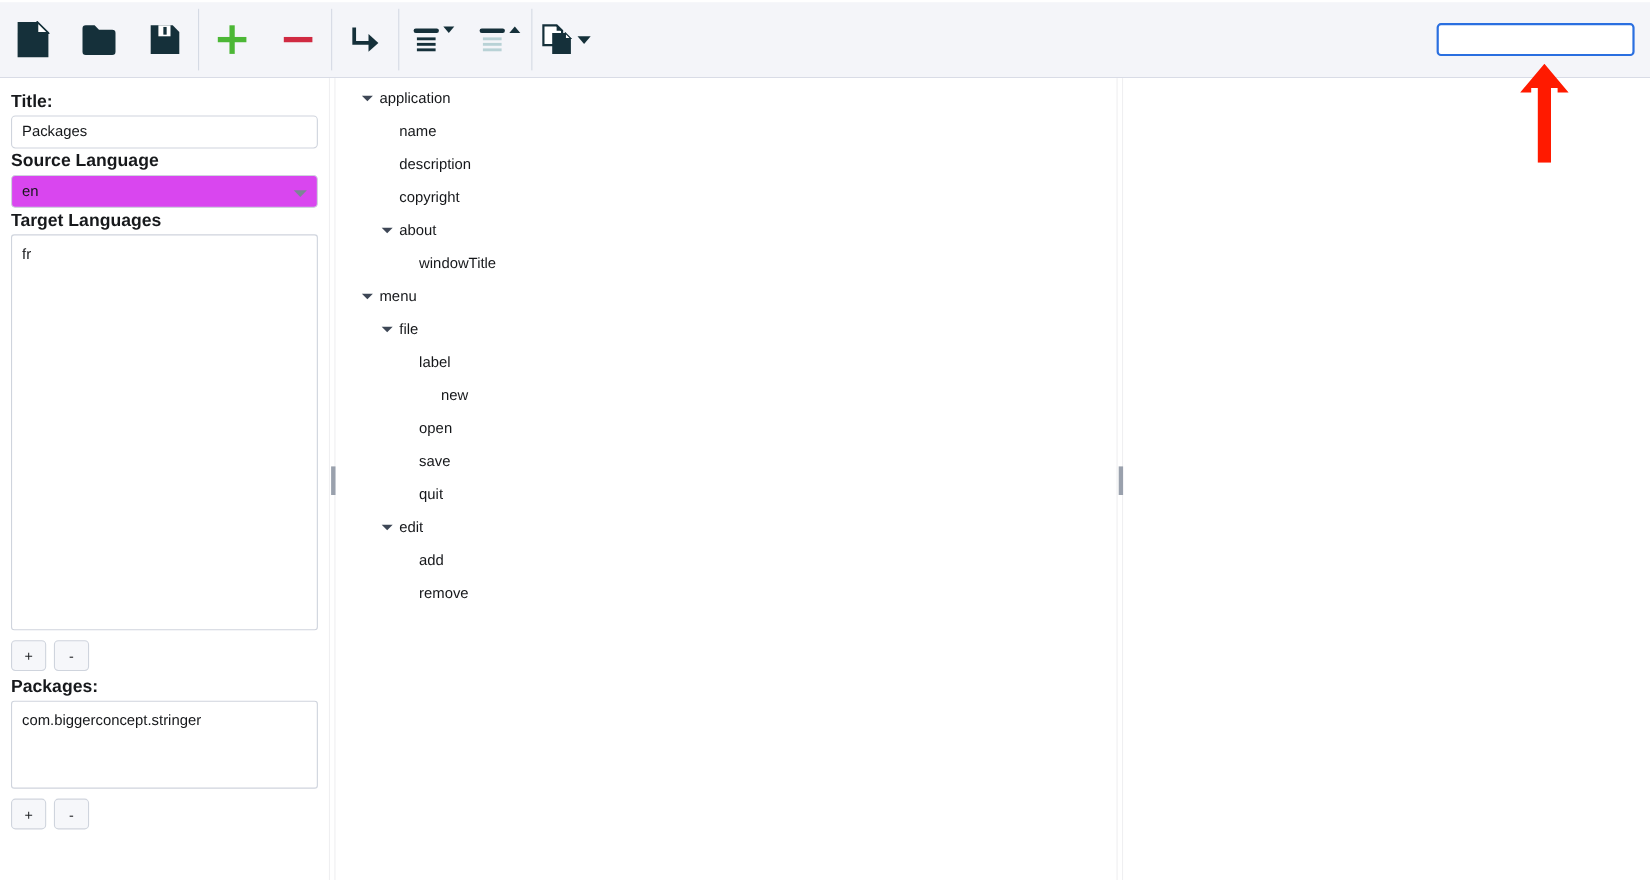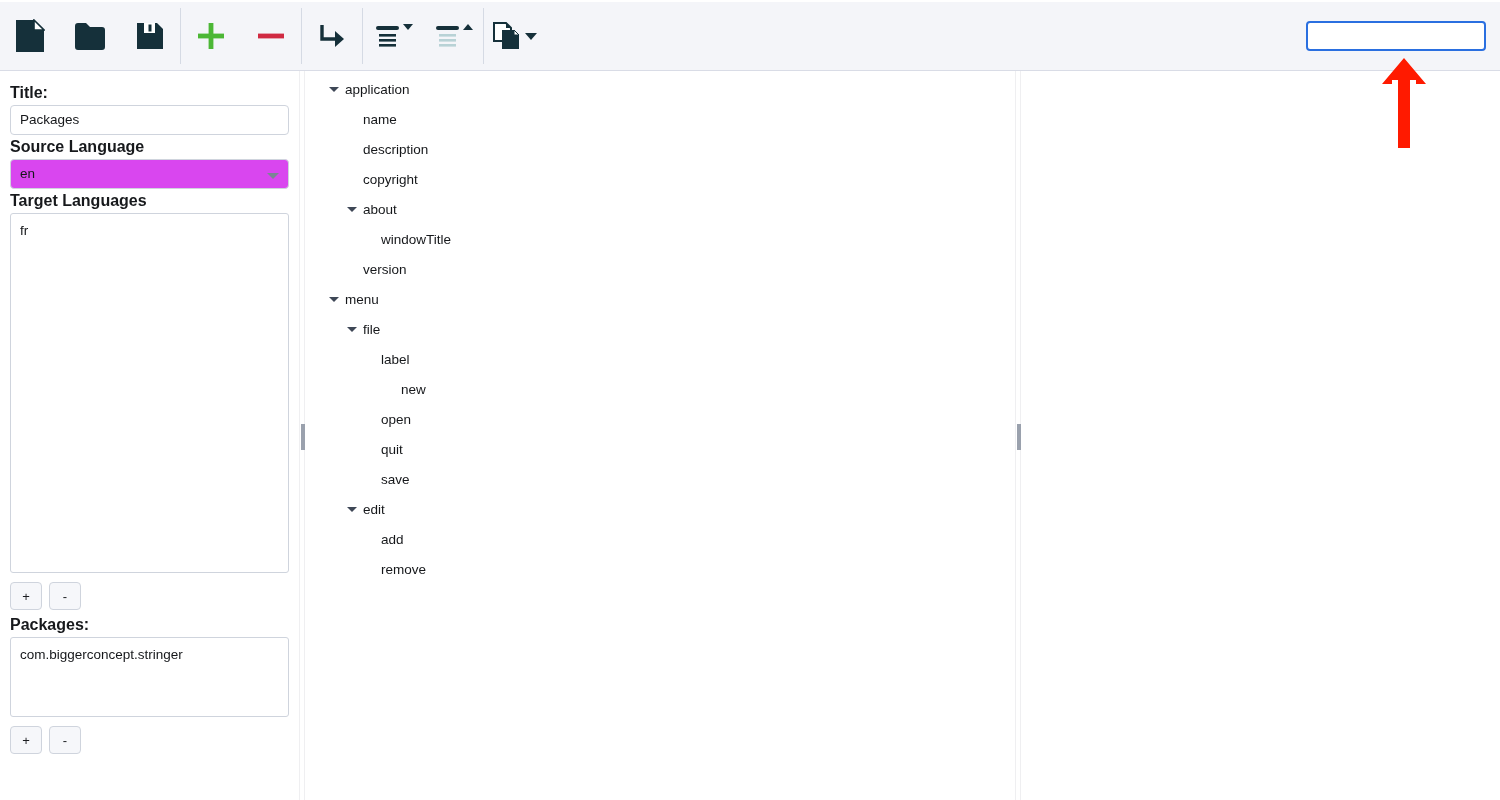--- a/index.html
+++ b/index.html
@@ -428,24 +428,20 @@
       <div class="tree-row" style="padding-left: 24px;">
         <span class="tree-twisty">
           <span class="tri"></span>
         </span>
         <span>about</span>
       </div>
       <div class="tree-row" style="padding-left: 42px;">
         <span class="tree-twisty empty"></span>
         <span>windowTitle</span>
       </div>
-      <div class="tree-row" style="padding-left: 24px;">
-        <span class="tree-twisty empty"></span>
-        <span>version</span>
-      </div>
       <div class="tree-row" style="padding-left: 6px;">
         <span class="tree-twisty">
           <span class="tri"></span>
         </span>
         <span>menu</span>
       </div>
       <div class="tree-row" style="padding-left: 24px;">
         <span class="tree-twisty">
           <span class="tri"></span>
         </span>
@@ -458,25 +454,25 @@
       <div class="tree-row" style="padding-left: 62px;">
         <span class="tree-twisty empty"></span>
         <span>new</span>
       </div>
       <div class="tree-row" style="padding-left: 42px;">
         <span class="tree-twisty empty"></span>
         <span>open</span>
       </div>
       <div class="tree-row" style="padding-left: 42px;">
         <span class="tree-twisty empty"></span>
+        <span>save</span>
+      </div>
+      <div class="tree-row" style="padding-left: 42px;">
+        <span class="tree-twisty empty"></span>
         <span>quit</span>
-      </div>
-      <div class="tree-row" style="padding-left: 42px;">
-        <span class="tree-twisty empty"></span>
-        <span>save</span>
       </div>
       <div class="tree-row" style="padding-left: 24px;">
         <span class="tree-twisty">
           <span class="tri"></span>
         </span>
         <span>edit</span>
       </div>
       <div class="tree-row" style="padding-left: 42px;">
         <span class="tree-twisty empty"></span>
         <span>add</span>

